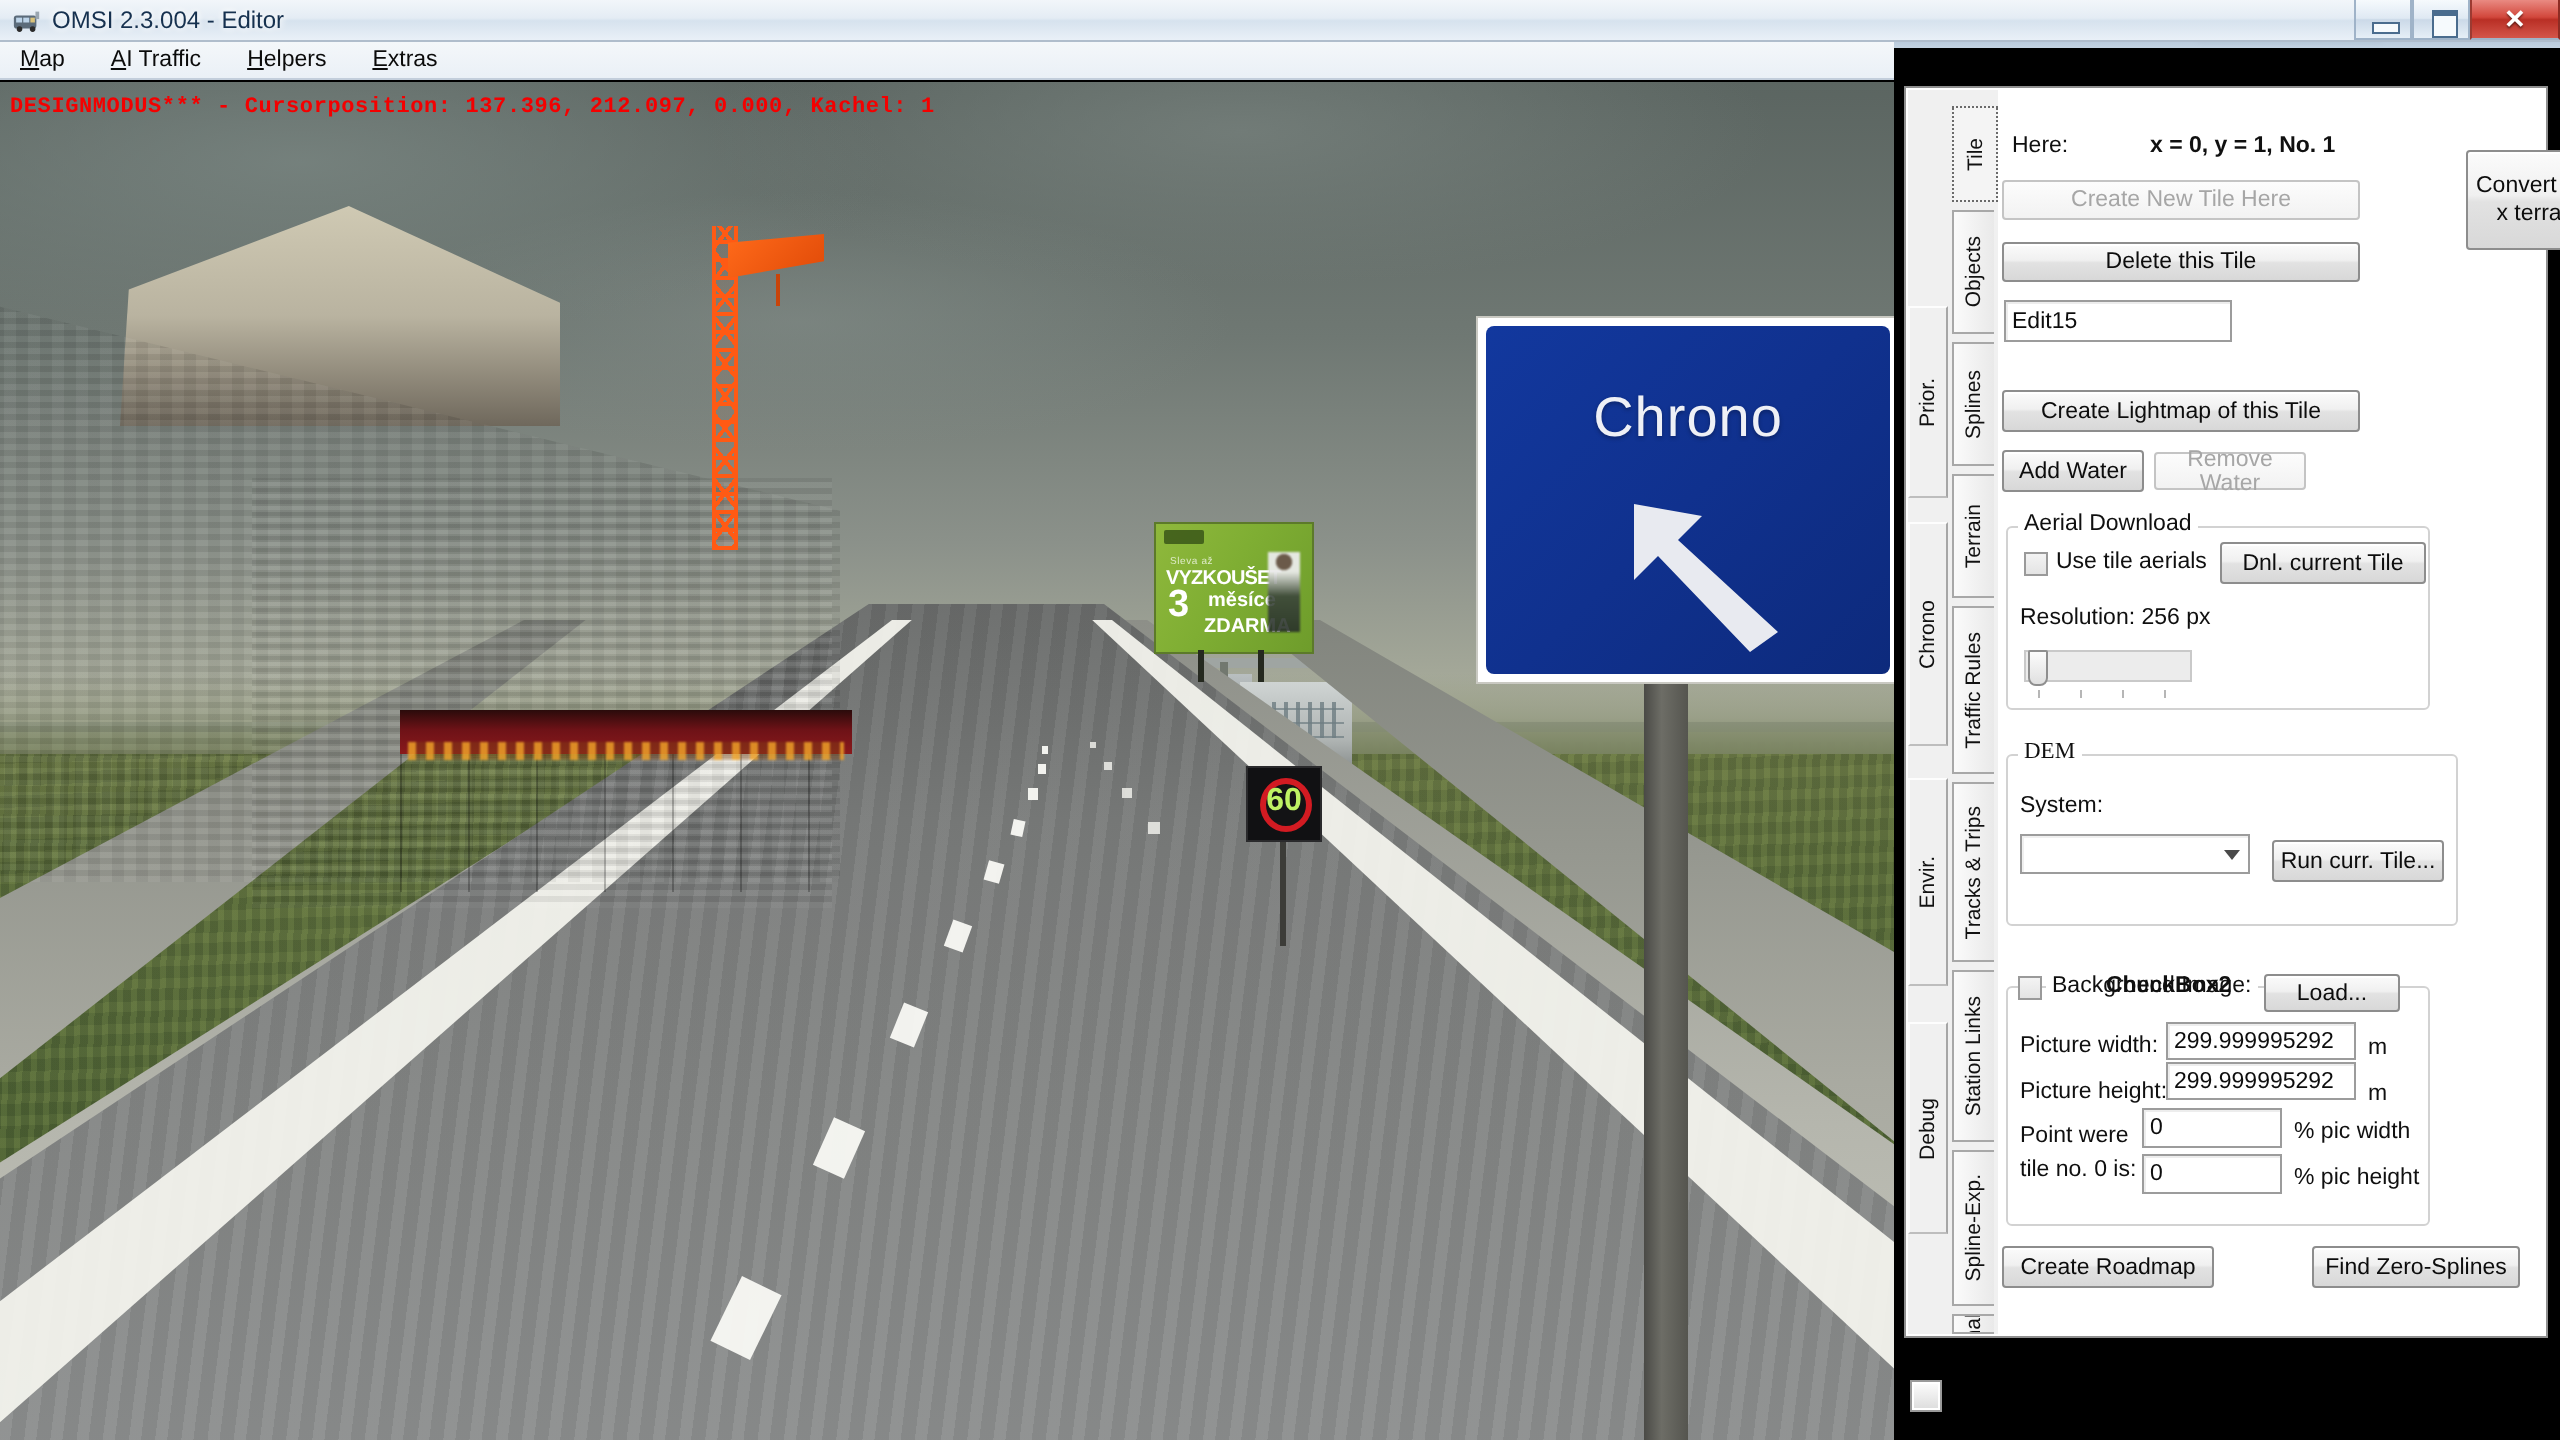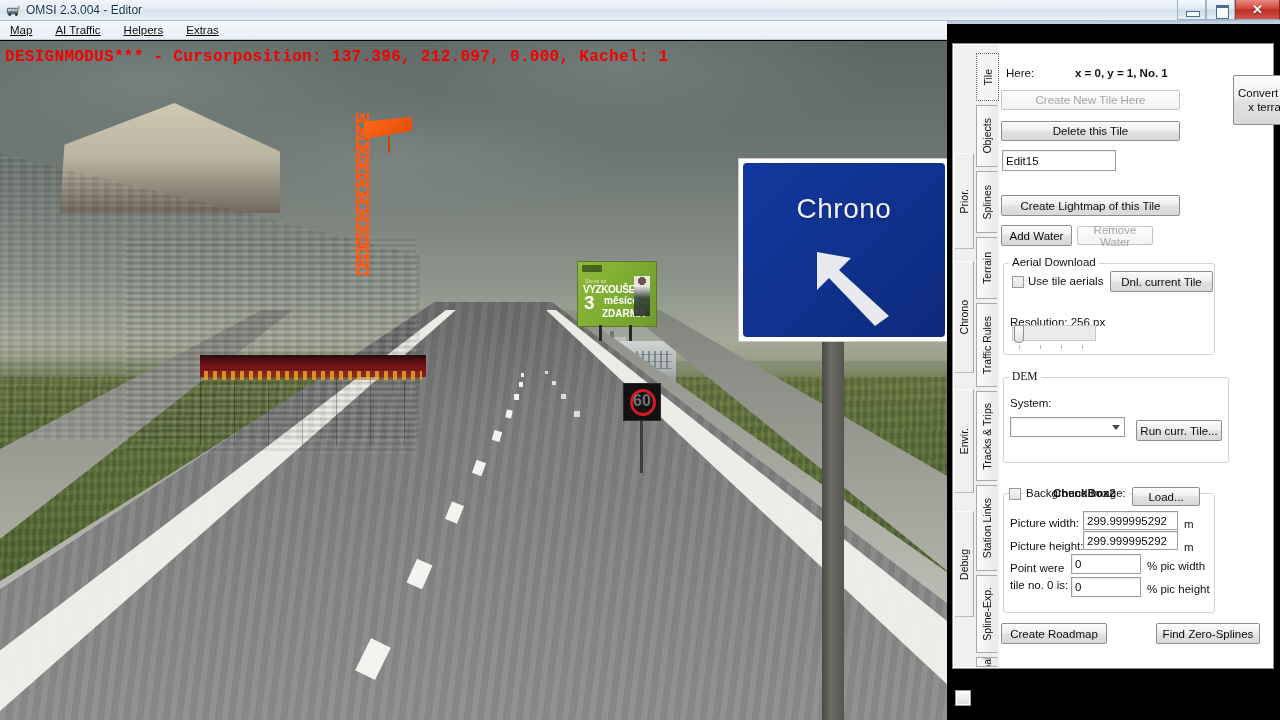--- a/index.html
+++ b/index.html
@@ -67,21 +67,21 @@
     background: linear-gradient(180deg,#e98a82 0%,#d2473c 45%,#b92f25 52%,#d4554a 100%);
     border-left:1px solid #9c3a31; border-right:1px solid #8d2c24;
     color:#fff; font-size:13px; font-weight:bold; text-align:center; line-height:19px;
     text-shadow:0 1px 1px rgba(0,0,0,.45);
   }
 
   .menubar {
     position:absolute; left:0; top:21px; width:947px; height:19px;
     background: linear-gradient(180deg,#f4f7fa 0%,#eaf0f6 100%);
     border-bottom:1px solid #c3cedb;
-    display:flex; align-items:center; padding-left:8px;text-decoration:underline;
+    display:flex; align-items:center; padding-left:8px;
   }
   .menu-item {
     font-size:11.5px; color:#0b0b0b; margin-right:19px; white-space:nowrap;
     padding:1px 2px;
   }
   .menu-item u { text-decoration: underline; }
 
   
   .viewport {
     position:absolute; left:0; top:41px; width:947px; height:679px;
@@ -302,21 +302,21 @@
   .sign60{
     position:absolute; left:623px; top:342px; width:38px; height:38px;
     background:#111113; border:1px solid #2a2a2c;
   }
   .sign60 .ring{
     position:absolute; left:6px; top:5px; width:26px; height:27px;
     border-radius:50%; border:3px solid #d21b22; background:#131315;
   }
   .sign60 .num{
     position:absolute; left:0; right:0; top:9px; text-align:center;
-    color:#737373; font-size:16px; font-weight:bold; line-height:16px;
+    color:#bef264; font-size:16px; font-weight:bold; line-height:16px;
     font-family:"Liberation Sans",sans-serif;
   }
   .sign60-pole{
     position:absolute; left:640px; top:380px; width:3px; height:52px; background:#3c3c38;
   }
 
   
   .far-bldg{ position:absolute; }
   .fb1{
     left:556px; top:296px; width:70px; height:36px;
@@ -609,21 +609,21 @@
       <div class="sign-pole"></div>
       <div class="bromley">
         <div class="bromley-inner">
           <div class="bromley-text">Chrono</div>
           <svg class="bromley-arrow" viewBox="0 0 84 78">
             <polygon points="4,4 38,10 26,22 76,68 62,78 16,30 4,42" fill="#e8eaf0"></polygon>
           </svg>
         </div>
       </div>
 
-      <div style="position:absolute;left:5px;top:7px;font-family:'Liberation Mono',monospace;font-size:16px;font-weight:bold;color:#f40000;letter-spacing:.3px;white-space:nowrap;">DESIGNMODUS*** - Cursorposition: 137.396, 212.097, 0.000, Kachel: 1</div>
+      <div style="position:absolute;left:5px;top:7px;font-family:'Liberation Mono',monospace;font-size:11px;font-weight:bold;color:#f40000;letter-spacing:.3px;white-space:nowrap;">DESIGNMODUS*** - Cursorposition: 137.396, 212.097, 0.000, Kachel: 1</div>
     </div>
 
     <div class="panel-host">
       <div class="mini-btn"></div>
       <div class="panel-frame">
 
         <div class="vtabs-outer">
           <div class="vtab-o" style="top:108px;height:96px;">
             <span>Prior.</span>
           </div>
@@ -682,21 +682,21 @@
           <div class="btn" style="left:2px;top:150px;width:179px;height:21px;">Create Lightmap of this Tile</div>
 
           <div class="btn" style="left:2px;top:180px;width:71px;height:21px;">Add Water</div>
           <div class="btn disabled" style="left:78px;top:181px;width:76px;height:19px;">Remove Water</div>
 
           <div class="group" style="left:4px;top:218px;width:212px;height:92px;"></div>
           <div class="group-title" style="left:10px;top:211px;">Aerial Download</div>
           <div class="cbox" style="left:13px;top:231px;"></div>
           <div class="lbl" style="left:29px;top:230px;">Use tile aerials</div>
           <div class="btn" style="left:111px;top:226px;width:103px;height:21px;">Dnl. current Tile</div>
-          <div class="lbl" style="left:11px;top:271px;text-align:center;">Resolution: 256 px</div>
+          <div class="lbl" style="left:11px;top:258px;text-align:center;">Resolution: 256 px</div>
           <div class="slider" style="left:13px;top:280px;width:84px;">
             <div class="slider-handle"></div>
           </div>
           <div class="tick" style="left:20px;top:300px;"></div>
           <div class="tick" style="left:41px;top:300px;"></div>
           <div class="tick" style="left:62px;top:300px;"></div>
           <div class="tick" style="left:83px;top:300px;"></div>
 
           <div class="group" style="left:4px;top:332px;width:226px;height:86px;"></div>
           <div class="group-title" style="left:10px;top:325px;font-family:Liberation Serif, serif;">DEM</div>

